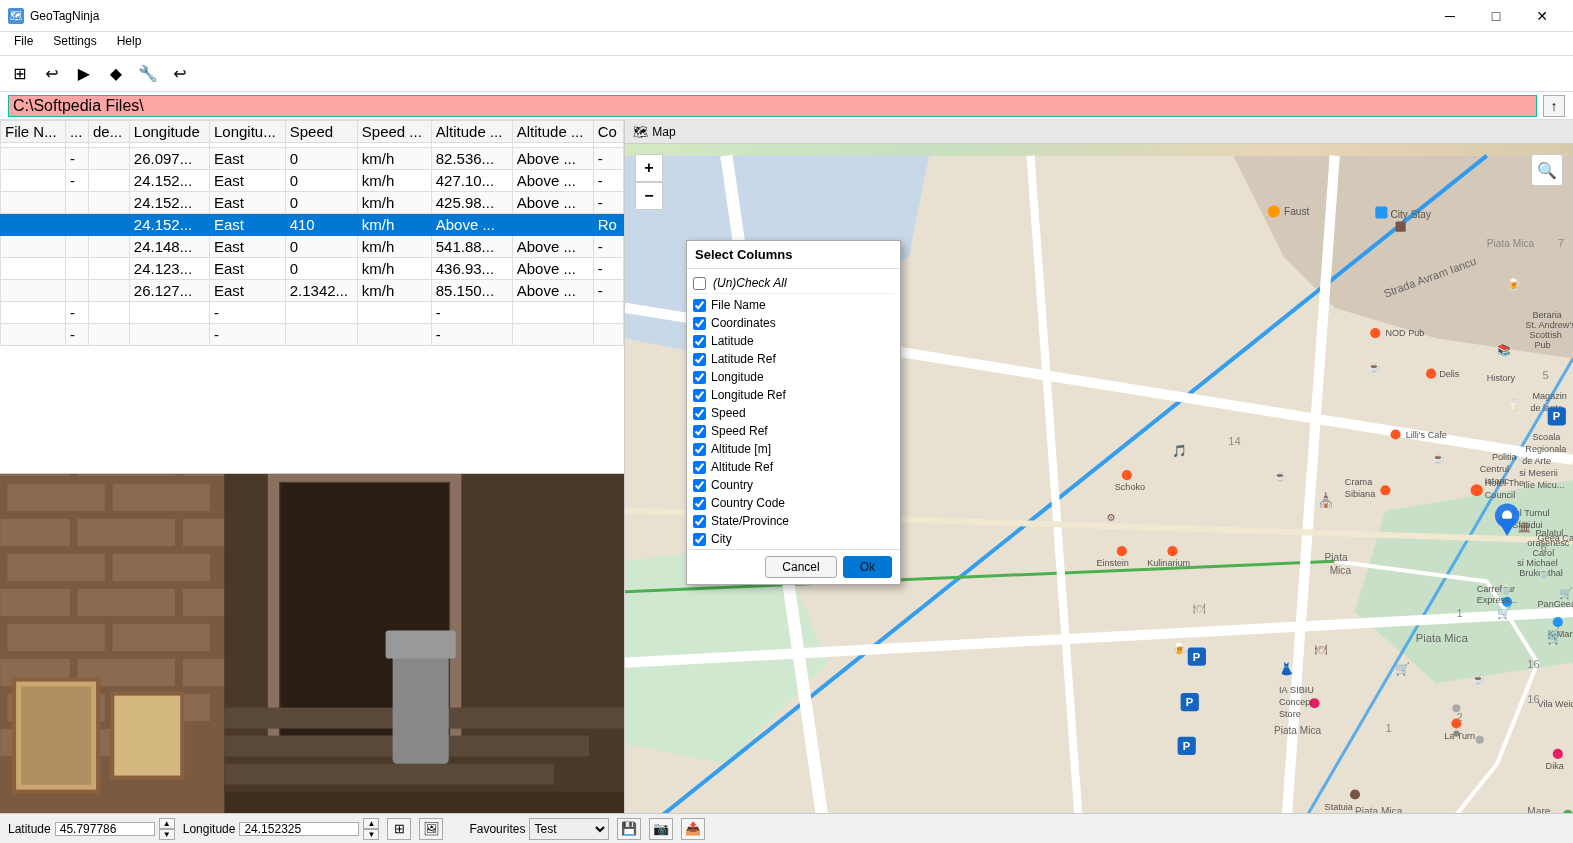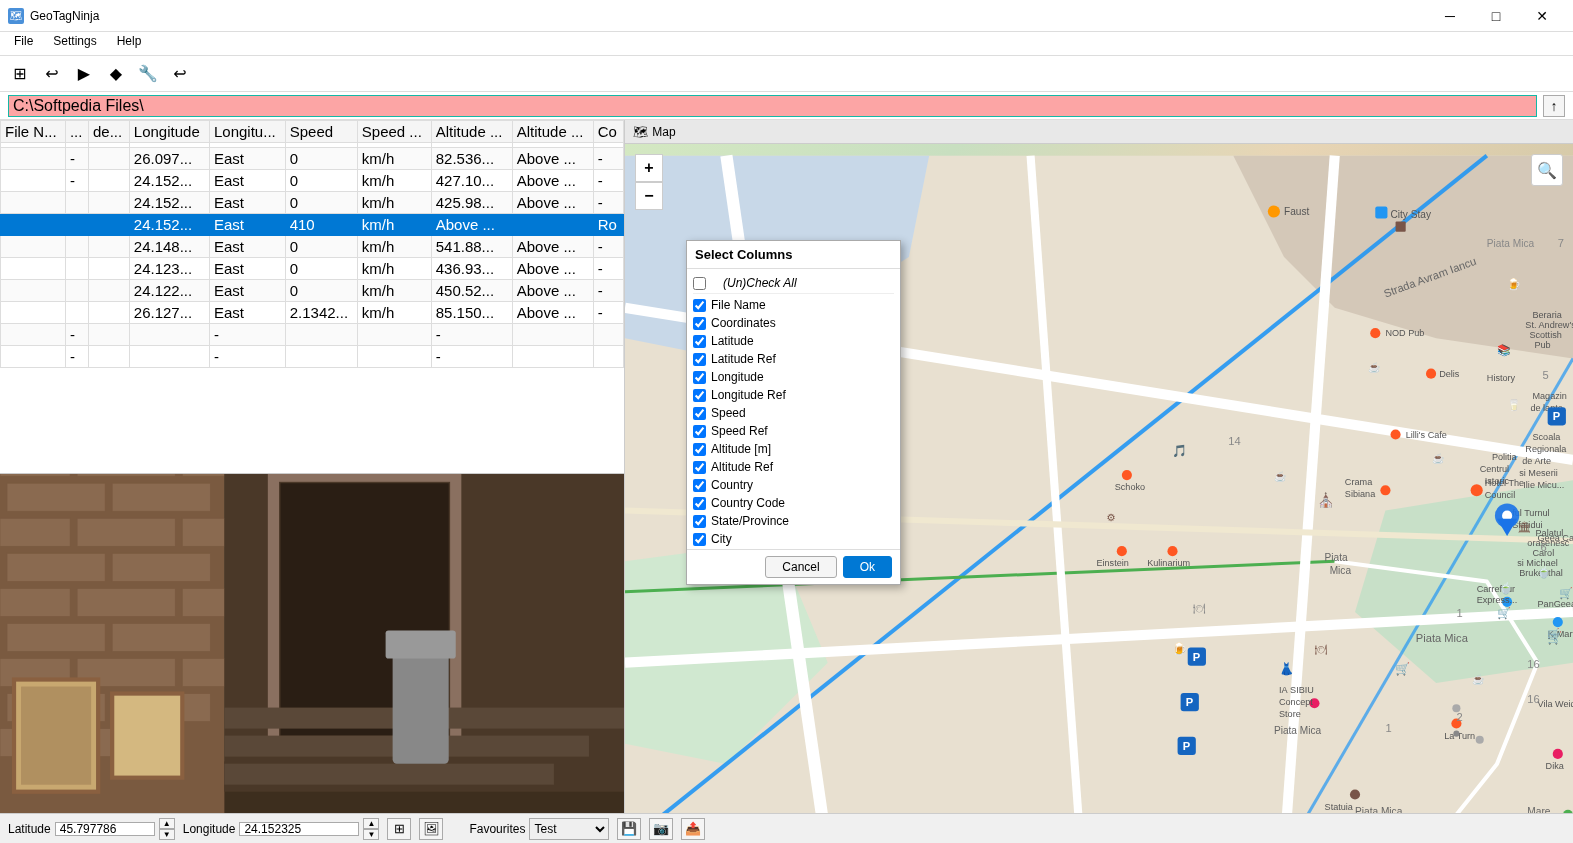--- a/index.html
+++ b/index.html
@@ -71,24 +71,24 @@
     }
     .dialog {
       position: absolute; top: 120px; left: 25px; width: 215px;
       background: #fff; border: 1px solid #aaa; box-shadow: 3px 3px 8px rgba(0,0,0,0.3);
       pointer-events: all; z-index: 200; margin-left: 36px;
     }
     .dialog-title { background: #fff; padding: 6px 8px; font-weight: bold; font-size: 13px; border-bottom: 1px solid #ddd; }
     .dialog-body { padding: 4px 6px; max-height: 280px; overflow-y: auto; }
     .checkbox-item { display: flex; align-items: flex-end; gap: 5px; padding: 2px 0; font-size: 12px; }
     .checkbox-item input[type=checkbox] { margin: 0; }
-    .uncheck-all { display: flex; align-items: center; gap: 17px; padding: 3px 0; font-size: 12px; font-style: italic; border-bottom: 1px solid #eee; margin-bottom: 2px; }
+    .uncheck-all { display: flex; align-items: center; gap: 7px; padding: 3px 0; font-size: 12px; font-style: italic; border-bottom: 1px solid #eee; margin-bottom: 2px; }
     .dialog-footer { display: flex; justify-content: flex-end; gap: 6px; padding: 6px 8px; border-top: 1px solid #ddd; }
     .dialog-btn { padding: 3px 16px; font-size: 12px; cursor: pointer; border: 1px solid #aaa; background: #f5f5f5; border-radius: 3px; }
-    .dialog-btn.primary { background: #0078d4; color: #ffffff; border-color: #0078d4; }
+    .dialog-btn.primary { background: #0078d4; color: #0f172a; border-color: #0078d4; }
 
     
     .status-bar {
       display: flex; align-items: center; background: #f0f0f0; height: 30px;
       border-top: 1px solid #ccc; padding: 0 8px; gap: 8px; font-size: 12px;
       position: absolute; bottom: 0; left: 0; right: 0;
     }
     .status-field { display: flex; align-items: center; gap: 4px; }
     .status-input { height: 14px; border: 1px solid #aaa; padding: 0 4px; font-size: 12px; width: 100px; }
     .status-input-wide { width: 120px; }
@@ -241,32 +241,20 @@
             </tr>
             <tr>
               <td></td>
               <td></td>
               <td></td>
               <td>24.123...</td>
               <td>East</td>
               <td>0</td>
               <td>km/h</td>
               <td>436.93...</td>
-              <td>Above ...</td>
-              <td>-</td>
-            </tr>
-            <tr>
-              <td></td>
-              <td></td>
-              <td></td>
-              <td>24.122...</td>
-              <td>East</td>
-              <td>0</td>
-              <td>km/h</td>
-              <td>450.52...</td>
               <td>Above ...</td>
               <td>-</td>
             </tr>
             <tr>
               <td></td>
               <td></td>
               <td></td>
               <td>26.127...</td>
               <td>East</td>
               <td>2.1342...</td>

